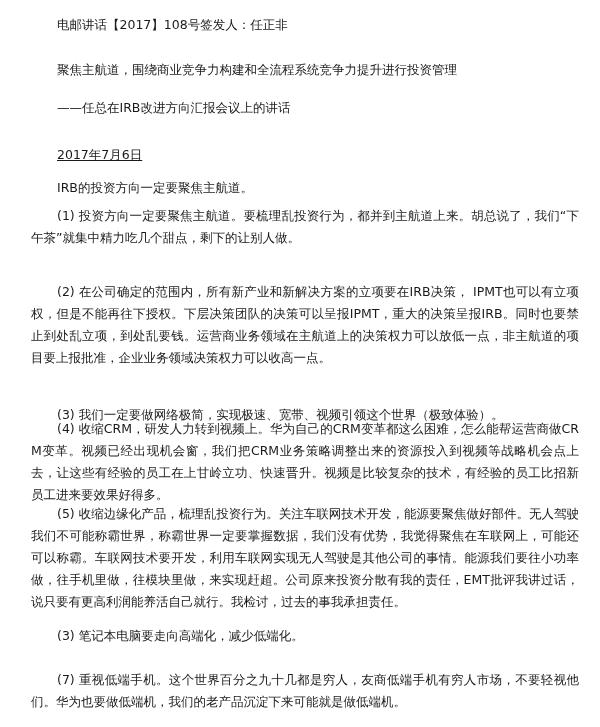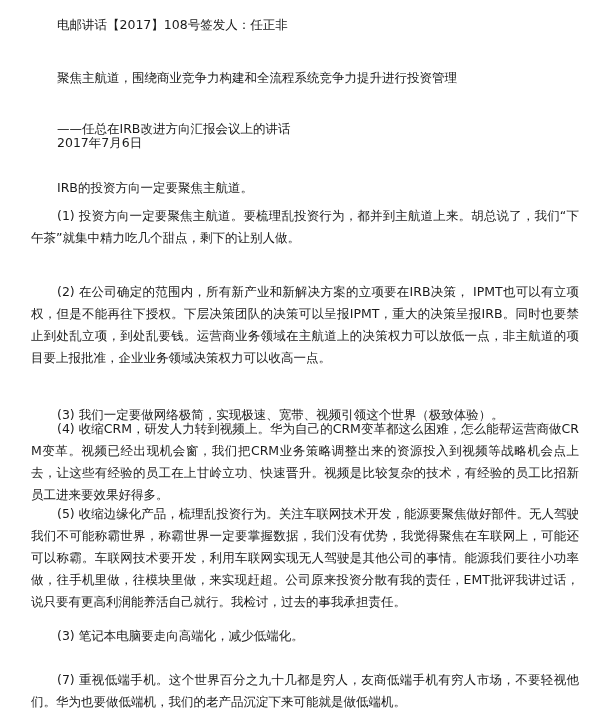--- a/index.html
+++ b/index.html
@@ -37,23 +37,23 @@
       text-indent: 26px;
       text-align: justify;
       word-break: break-all;
     }
   </style>
 </head>
 <body>
 
 <div class="doc">
   <div class="line" style="top:17px;">电邮讲话【2017】108号签发人：任正非</div>
-  <div class="line" style="top:62px;margin-top:8px;">聚焦主航道，围绕商业竞争力构建和全流程系统竞争力提升进行投资管理</div>
-  <div class="line" style="top:121px;">——任总在IRB改进方向汇报会议上的讲话</div>
-  <div class="line" style="top:135px;">2017年7月6日</div>
+  <div class="line" style="top:62px;">聚焦主航道，围绕商业竞争力构建和全流程系统竞争力提升进行投资管理</div>
+  <div class="line" style="top:100px;">——任总在IRB改进方向汇报会议上的讲话</div>
+  <div class="line" style="top:147px;text-decoration:underline;">2017年7月6日</div>
   <div class="line" style="top:180px;">IRB的投资方向一定要聚焦主航道。</div>
 
   <div class="para" style="top:205px;">(1) 投资方向一定要聚焦主航道。要梳理乱投资行为，都并到主航道上来。胡总说了，我们“下午茶”就集中精力吃几个甜点，剩下的让别人做。</div>
   <div class="para" style="top:281px;">(2) 在公司确定的范围内，所有新产业和新解决方案的立项要在IRB决策， IPMT也可以有立项权，但是不能再往下授权。下层决策团队的决策可以呈报IPMT，重大的决策呈报IRB。同时也要禁止到处乱立项，到处乱要钱。运营商业务领域在主航道上的决策权力可以放低一点，非主航道的项目要上报批准，企业业务领域决策权力可以收高一点。</div>
   <div class="para" style="top:373px;margin-top:31px;">(3) 我们一定要做网络极简，实现极速、宽带、视频引领这个世界（极致体验）。</div>
   <div class="para" style="top:418px;">(4) 收缩CRM，研发人力转到视频上。华为自己的CRM变革都这么困难，怎么能帮运营商做CRM变革。视频已经出现机会窗，我们把CRM业务策略调整出来的资源投入到视频等战略机会点上去，让这些有经验的员工在上甘岭立功、快速晋升。视频是比较复杂的技术，有经验的员工比招新员工进来要效果好得多。</div>
   <div class="para" style="top:503px;">(5) 收缩边缘化产品，梳理乱投资行为。关注车联网技术开发，能源要聚焦做好部件。无人驾驶我们不可能称霸世界，称霸世界一定要掌握数据，我们没有优势，我觉得聚焦在车联网上，可能还可以称霸。车联网技术要开发，利用车联网实现无人驾驶是其他公司的事情。能源我们要往小功率做，往手机里做，往模块里做，来实现赶超。公司原来投资分散有我的责任，EMT批评我讲过话，说只要有更高利润能养活自己就行。我检讨，过去的事我承担责任。</div>
   <div class="para" style="top:625px;">(3) 笔记本电脑要走向高端化，减少低端化。</div>
   <div class="para" style="top:669px;">(7) 重视低端手机。这个世界百分之九十几都是穷人，友商低端手机有穷人市场，不要轻视他们。华为也要做低端机，我们的老产品沉淀下来可能就是做低端机。</div>
 </div>

